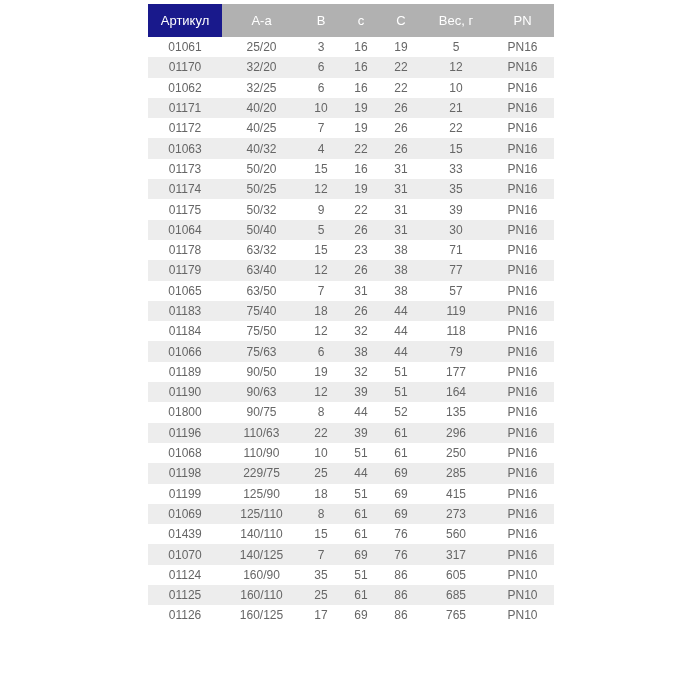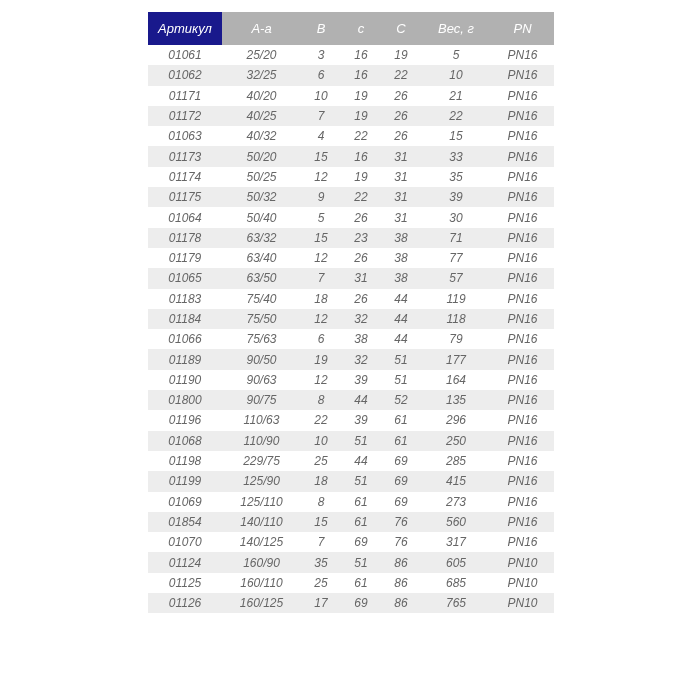--- a/index.html
+++ b/index.html
@@ -14,23 +14,22 @@
   html, body {
     width: 700px;
     height: 700px;
     background: var(--page-bg);
     font-family: "Liberation Sans", sans-serif;
     overflow: hidden;
   }
   .table-wrap {
     position: absolute;
     left: 148px;
-    top: 12px;
+    top: 4px;
     width: 406px;
-    font-style: italic;
   }
   table {
     border-collapse: collapse;
     width: 406px;
     table-layout: fixed;
   }
   thead th {
     height: 33px;
     background: var(--header-bg);
     color: var(--header-text);
@@ -83,20 +82,29 @@
         <tr>
           <td>01061</td>
           <td>25/20</td>
           <td>3</td>
           <td>16</td>
           <td>19</td>
           <td>5</td>
           <td>PN16</td>
         </tr>
         <tr>
+          <td>01170</td>
+          <td>32/20</td>
+          <td>6</td>
+          <td>16</td>
+          <td>22</td>
+          <td>12</td>
+          <td>PN16</td>
+        </tr>
+        <tr>
           <td>01062</td>
           <td>32/25</td>
           <td>6</td>
           <td>16</td>
           <td>22</td>
           <td>10</td>
           <td>PN16</td>
         </tr>
         <tr>
           <td>01171</td>
@@ -281,21 +289,21 @@
         <tr>
           <td>01069</td>
           <td>125/110</td>
           <td>8</td>
           <td>61</td>
           <td>69</td>
           <td>273</td>
           <td>PN16</td>
         </tr>
         <tr>
-          <td>01854</td>
+          <td>01439</td>
           <td>140/110</td>
           <td>15</td>
           <td>61</td>
           <td>76</td>
           <td>560</td>
           <td>PN16</td>
         </tr>
         <tr>
           <td>01070</td>
           <td>140/125</td>

